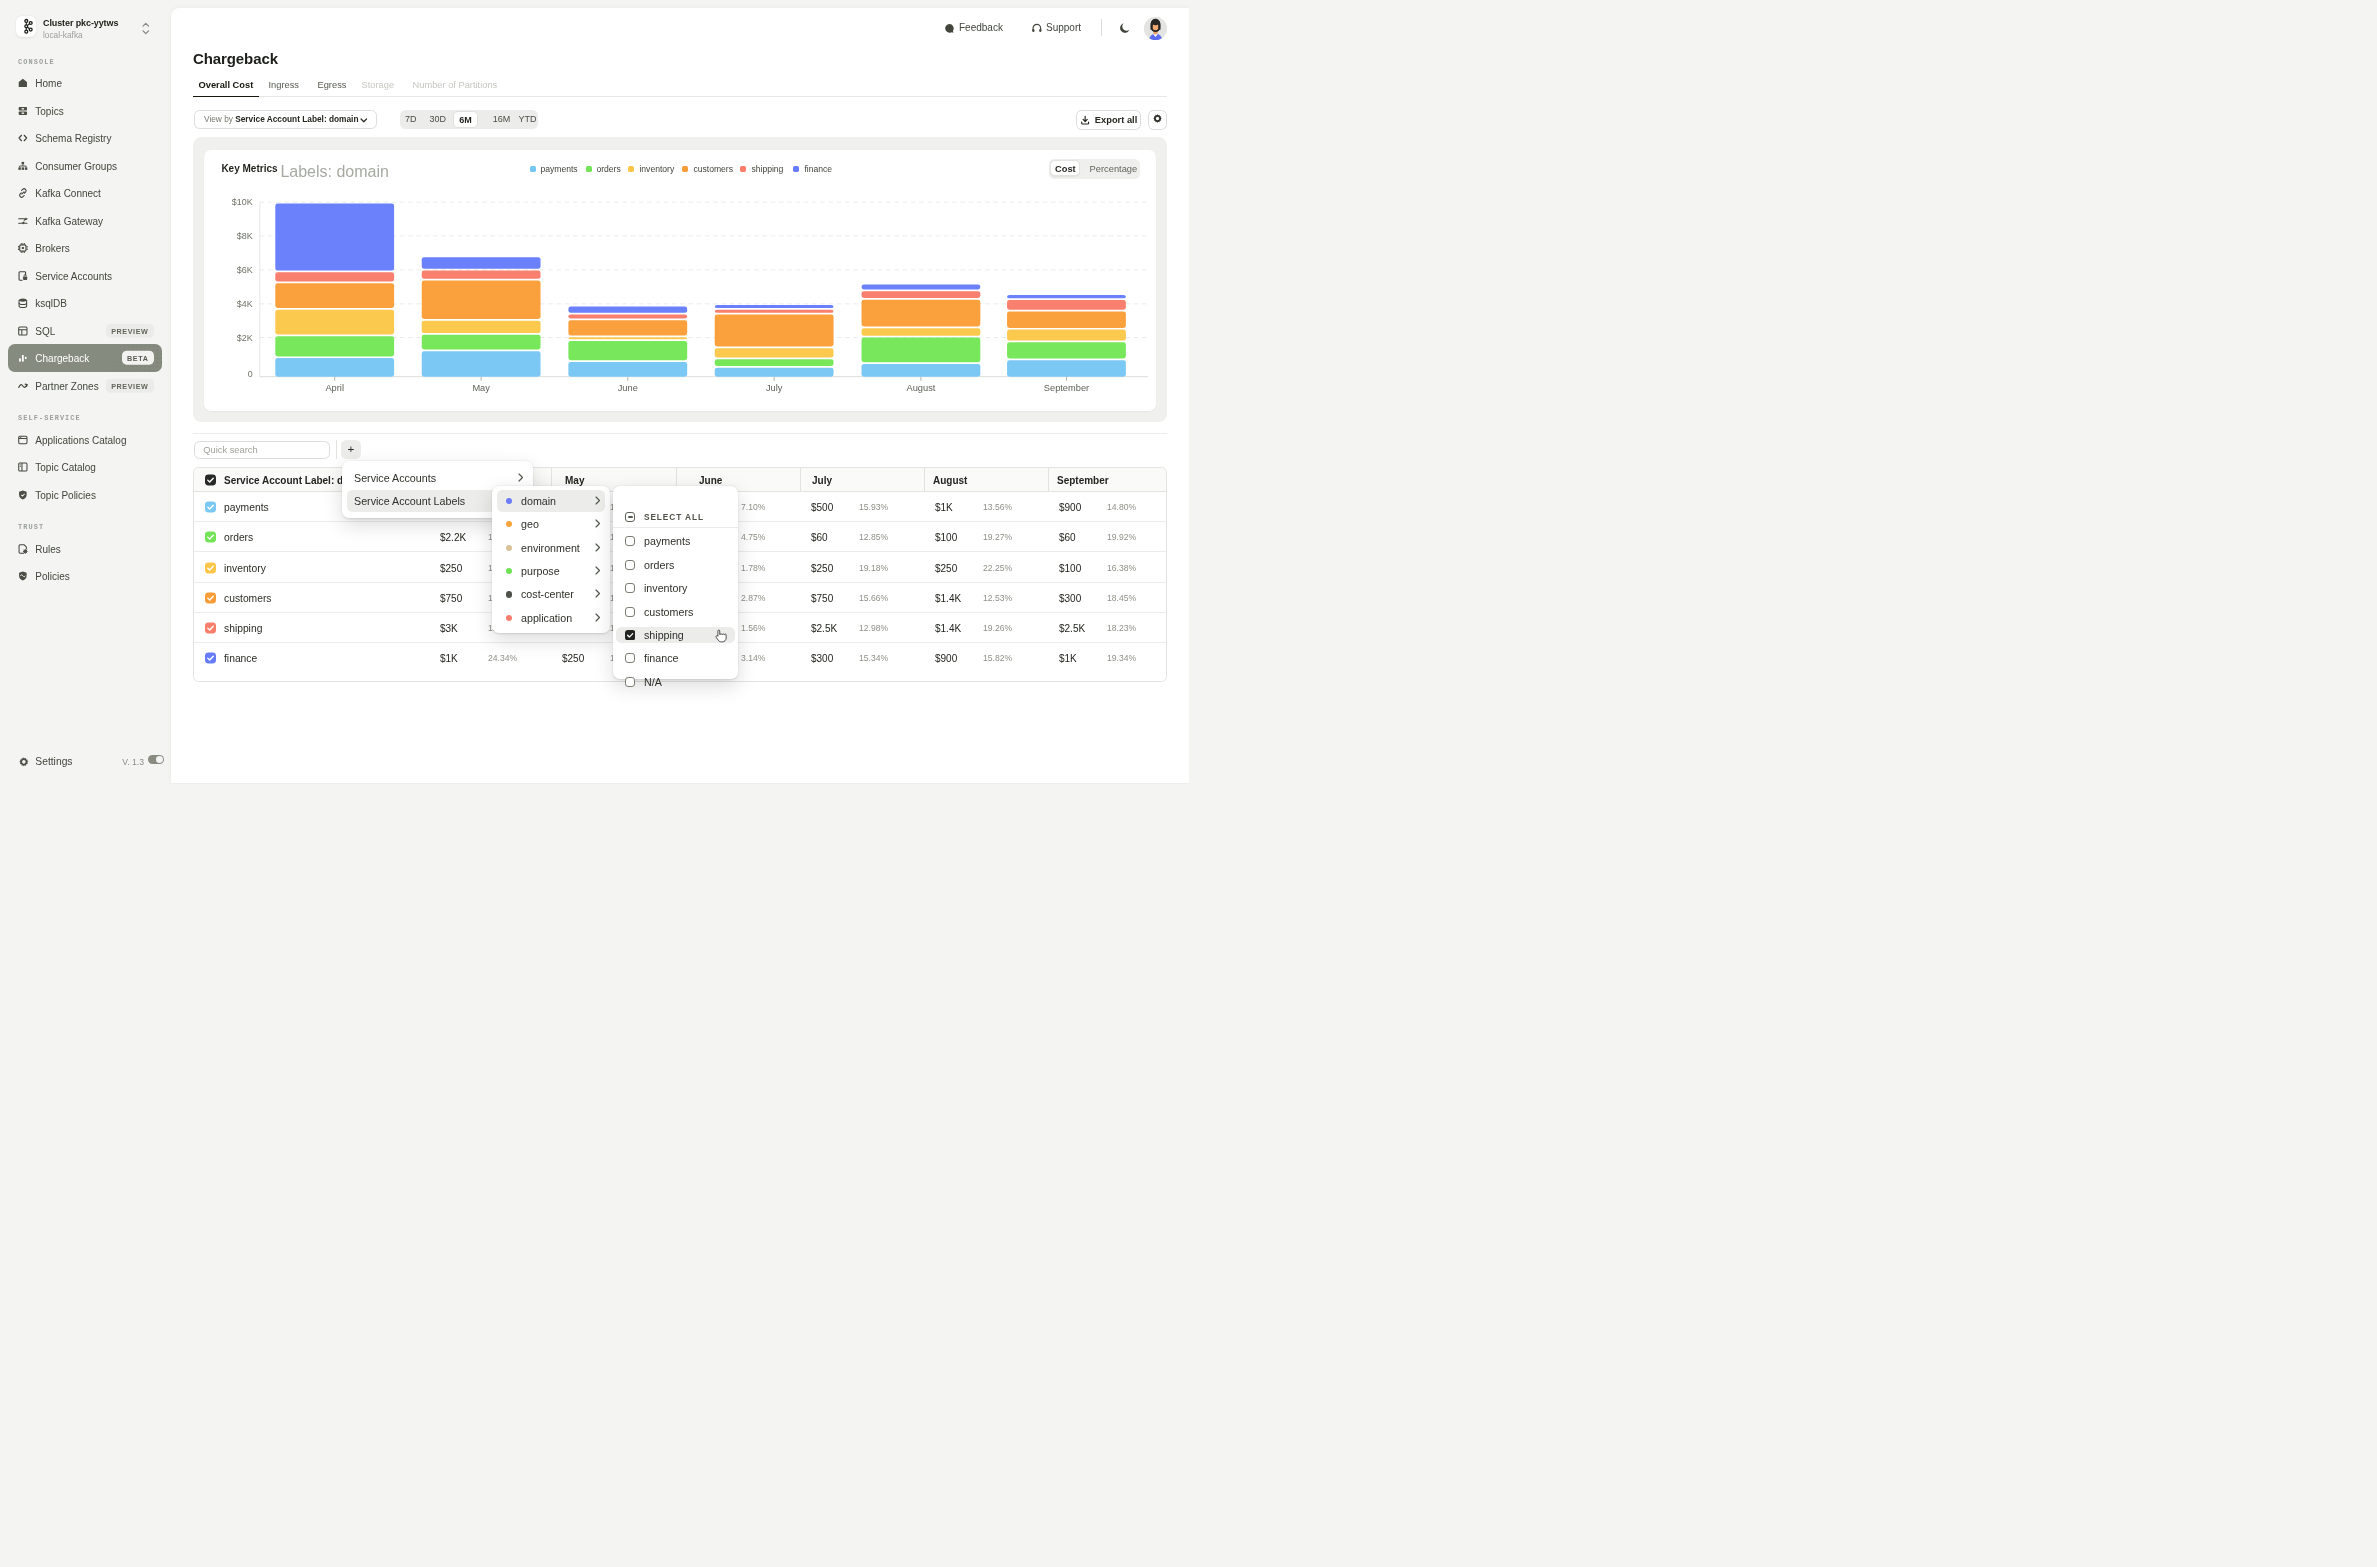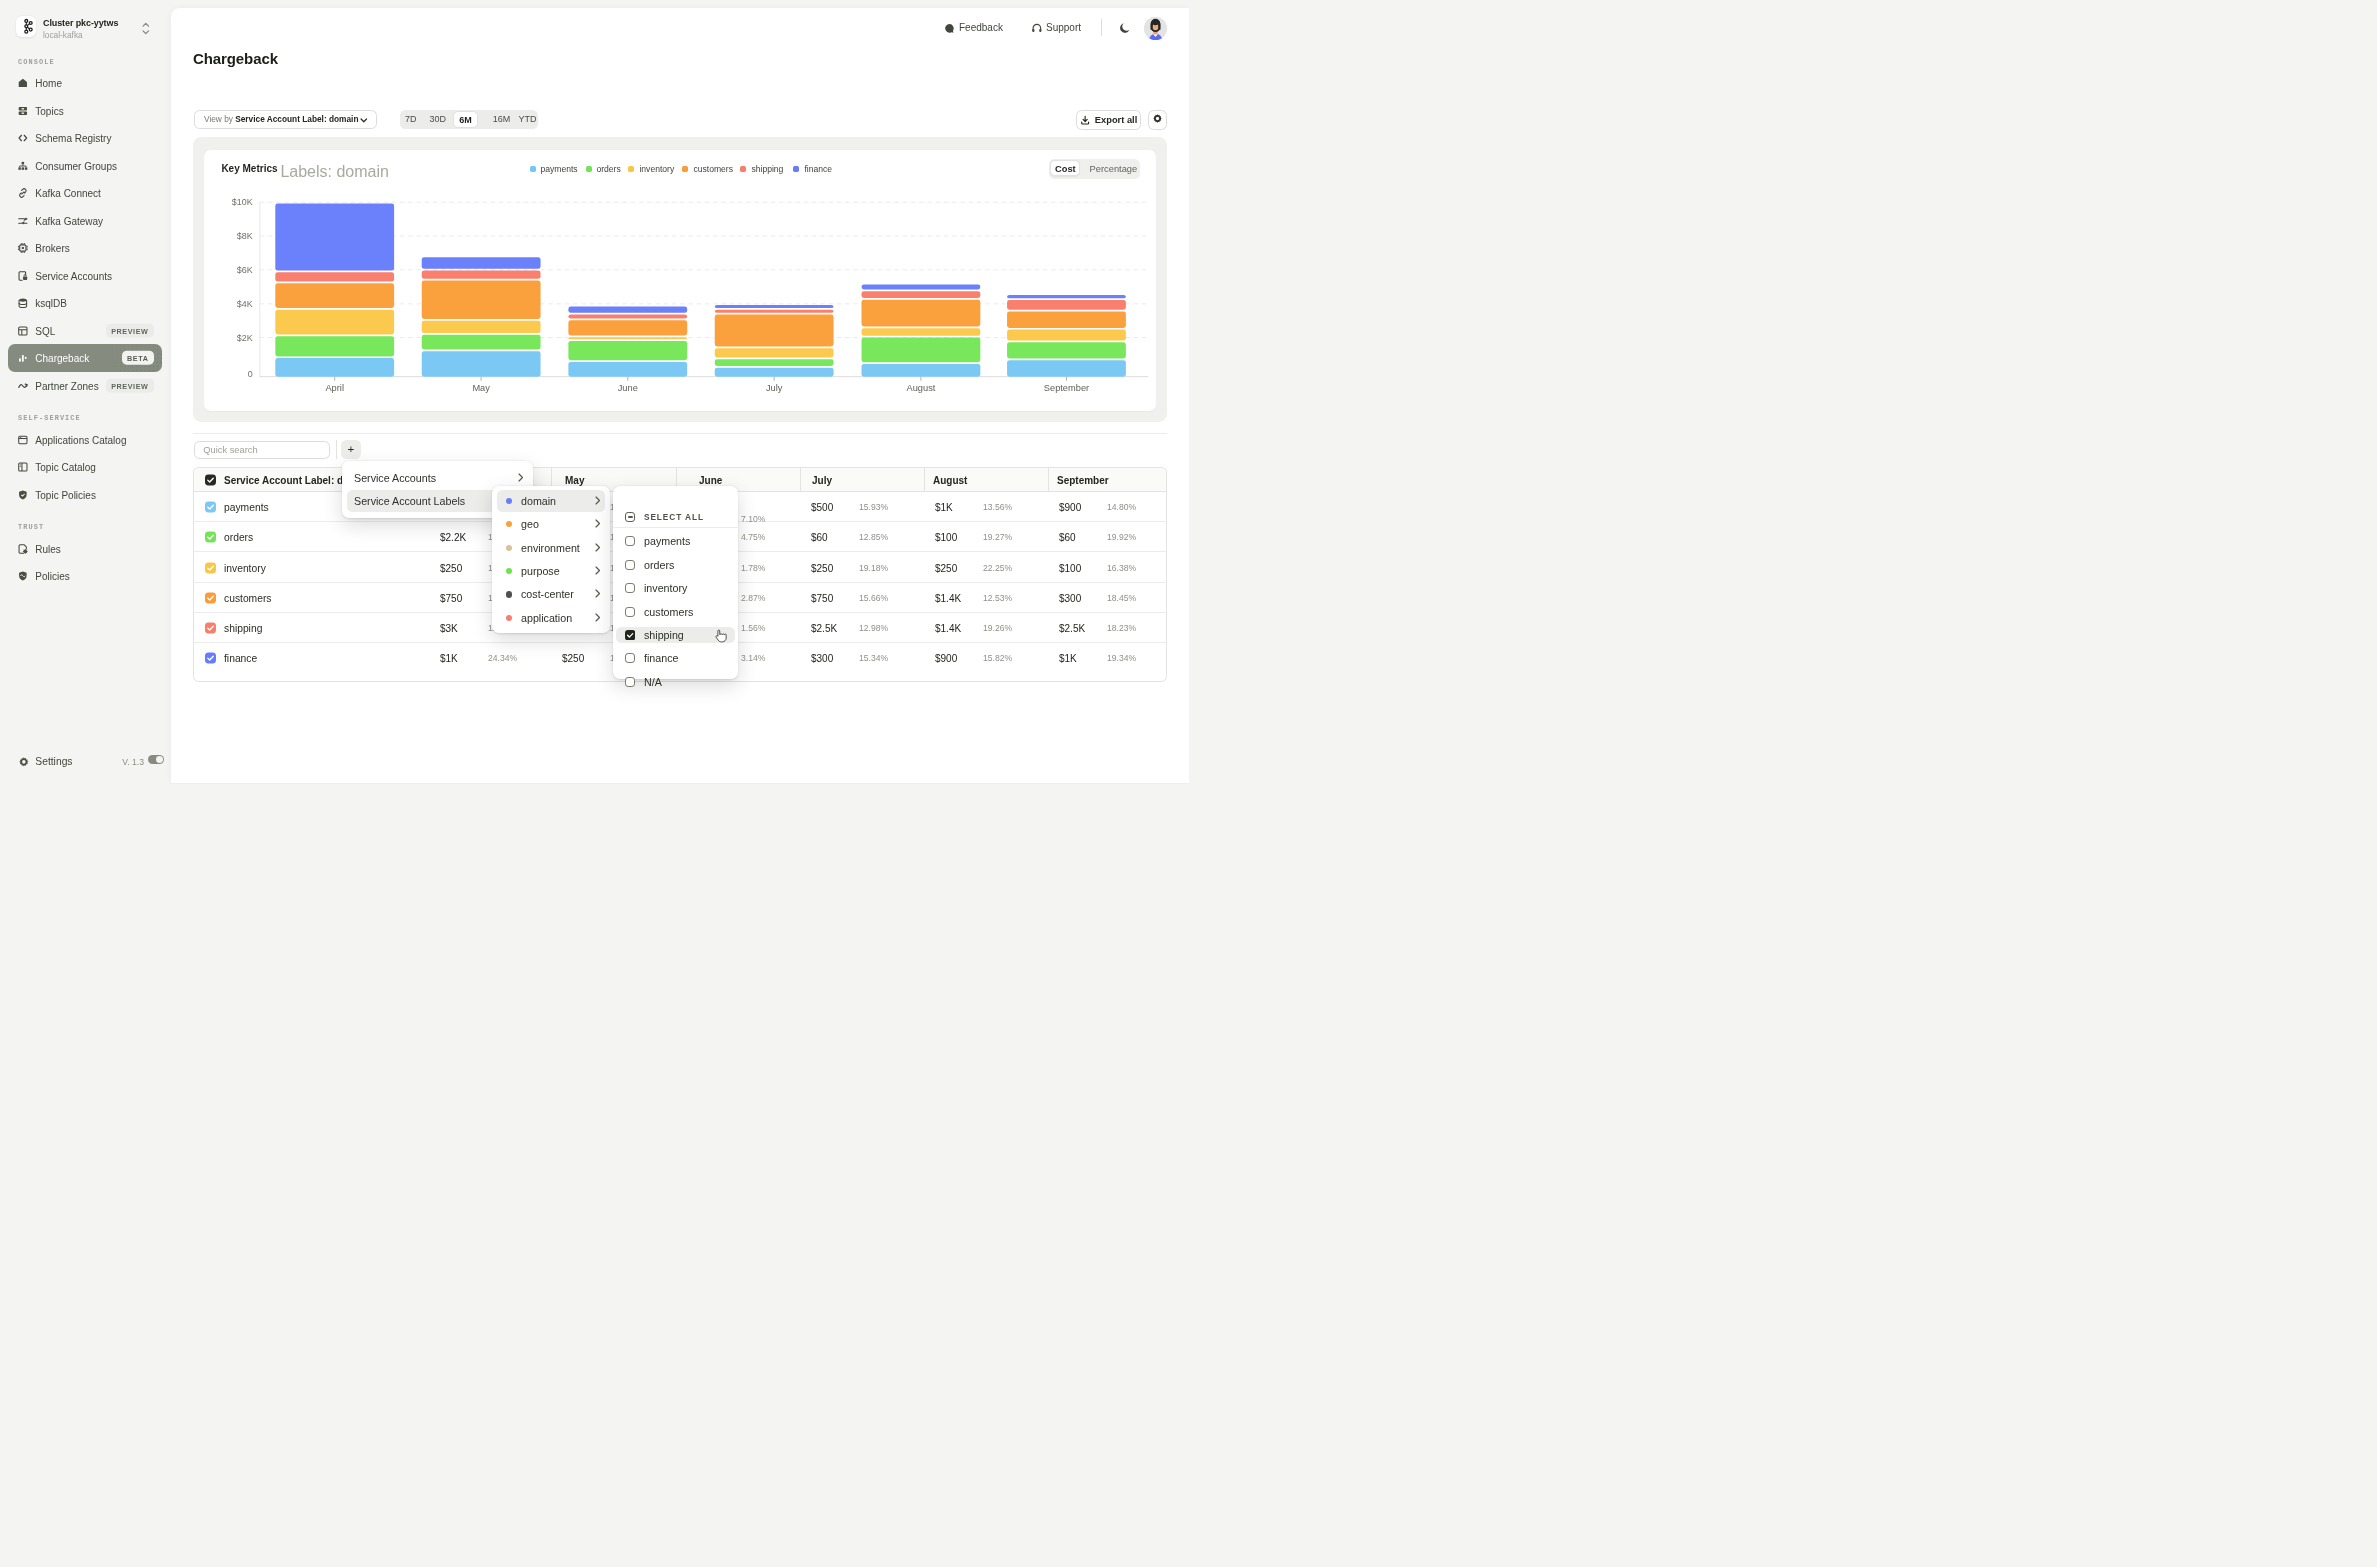--- a/index.html
+++ b/index.html
@@ -320,20 +320,27 @@
           <rect x="2" y="10" width="3" height="4.6" rx="1.4" fill="#42463c"></rect>
           <rect x="12" y="10" width="3" height="4.6" rx="1.4" fill="#42463c"></rect>
         </svg></div>
       <div class="abs hd-txt" style="left:875px;top:13.8px;">Support</div>
       <div id="hd-divider"></div>
       <div class="abs" style="left:948px;top:13.8px;"><svg width="12.4" height="12.4" viewBox="0 0 18 18" fill="none">
           <path d="M15.1 11.2 A7 7 0 1 1 6.9 1.8 a5.7 5.7 0 0 0 8.2 9.4 Z" fill="#3f433a"></path>
         </svg></div>
     </div>
   <div id="h1">Chargeback</div>
+  <div id="tabs">
+    <div class="tab active" style="left:0;">Overall Cost</div>
+    <div class="tab normal" style="left:70px;">Ingress</div>
+    <div class="tab normal" style="left:119px;">Egress</div>
+    <div class="tab disabled" style="left:163px;">Storage</div>
+    <div class="tab disabled" style="left:214px;">Number of Partitions</div>
+  </div>
   <div id="viewby">View by <b>Service Account Label: domain</b><svg width="7.6" height="4.8" viewBox="0 0 11 7" style="position:absolute;right:8.3px;top:6.9px;">
         <path d="M1.5 1.5 5.5 5.5 9.5 1.5" stroke="#2a2d25" stroke-width="1.8" fill="none" stroke-linecap="round" stroke-linejoin="round"></path>
       </svg></div>
   <div id="seg">
     <div class="seg-it" style="left:0; width:21.3px;">7D</div>
     <div class="seg-it" style="left:26px; width:23.4px;">30D</div>
     <div id="seg-active">6M</div>
     <div class="seg-it" style="left:89px; width:25px;">16M</div>
     <div class="seg-it" style="left:115px; width:25px;">YTD</div>
   </div>
@@ -463,21 +470,21 @@
       <div class="trow" style="top:24px;height:30px;">
         <div class="cbx" style="background:#7cc8f4;top:15px;"><svg width="11" height="11" viewBox="0 0 16 16">
             <path d="M4 8.2 6.8 11 12 5.6" stroke="#fff" stroke-width="2" fill="none" stroke-linecap="round" stroke-linejoin="round"></path>
           </svg></div>
         <div class="row-lbl" style="top:15px;">payments</div>
         <div class="cost" style="left:246px;top:15px;">$1.1K</div>
         <div class="pct" style="left:294px;top:15px;">24.10%</div>
         <div class="cost" style="left:368px;top:15px;">$1.2K</div>
         <div class="pct" style="left:416px;top:15px;">17.61%</div>
         <div class="cost" style="left:493px;top:15px;">$400</div>
-        <div class="pct" style="left:547px;top:27px;">7.10%</div>
+        <div class="pct" style="left:547px;top:15px;">7.10%</div>
         <div class="cost" style="left:617px;top:15px;">$500</div>
         <div class="pct" style="left:665px;top:15px;">15.93%</div>
         <div class="cost" style="left:741px;top:15px;">$1K</div>
         <div class="pct" style="left:789px;top:15px;">13.56%</div>
         <div class="cost" style="left:865px;top:15px;">$900</div>
         <div class="pct" style="left:913px;top:15px;">14.80%</div>
       </div>
       <div class="trow" style="top:54px;height:30px;">
         <div class="cbx" style="background:#74e457;top:15px;"><svg width="11" height="11" viewBox="0 0 16 16">
             <path d="M4 8.2 6.8 11 12 5.6" stroke="#fff" stroke-width="2" fill="none" stroke-linecap="round" stroke-linejoin="round"></path>

